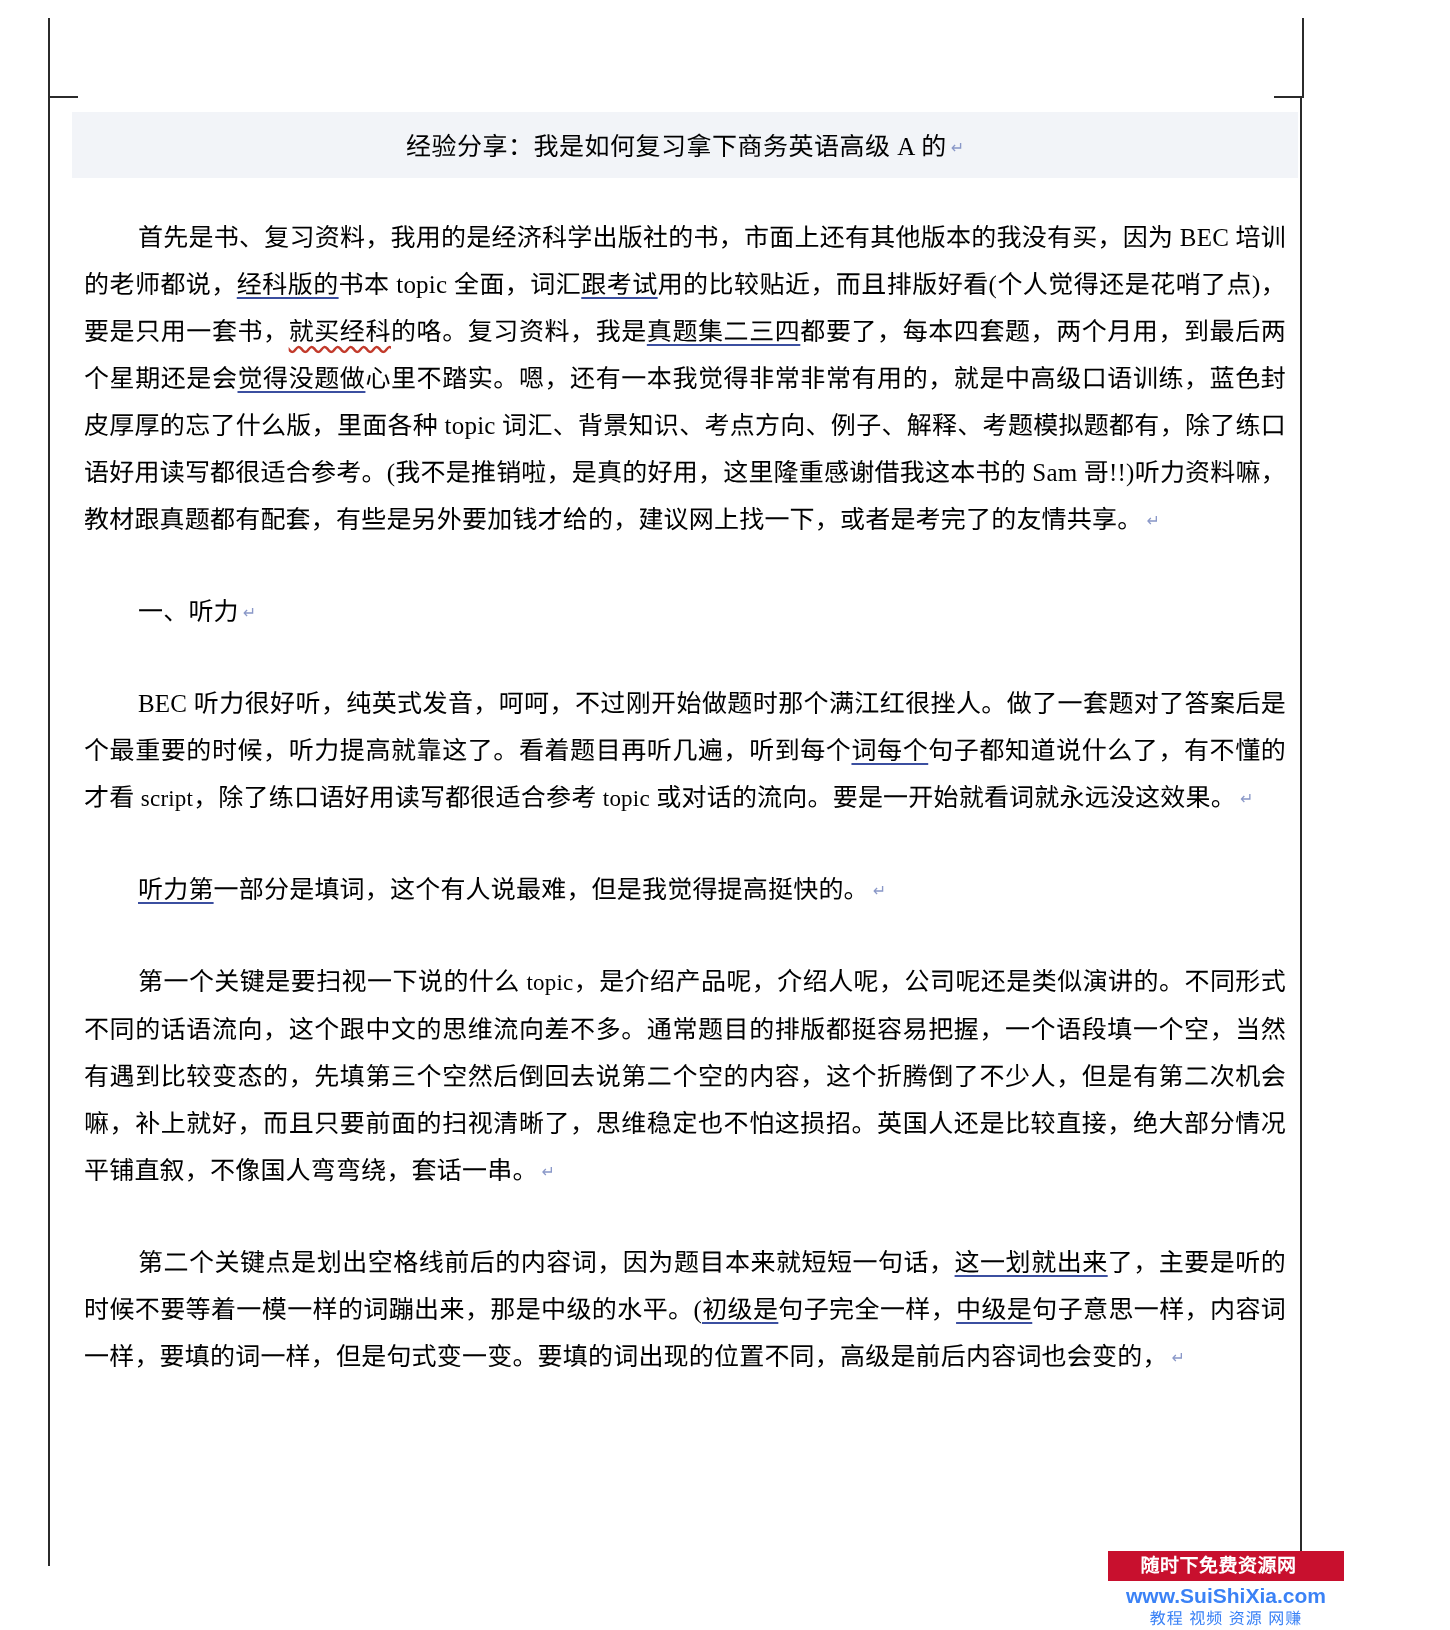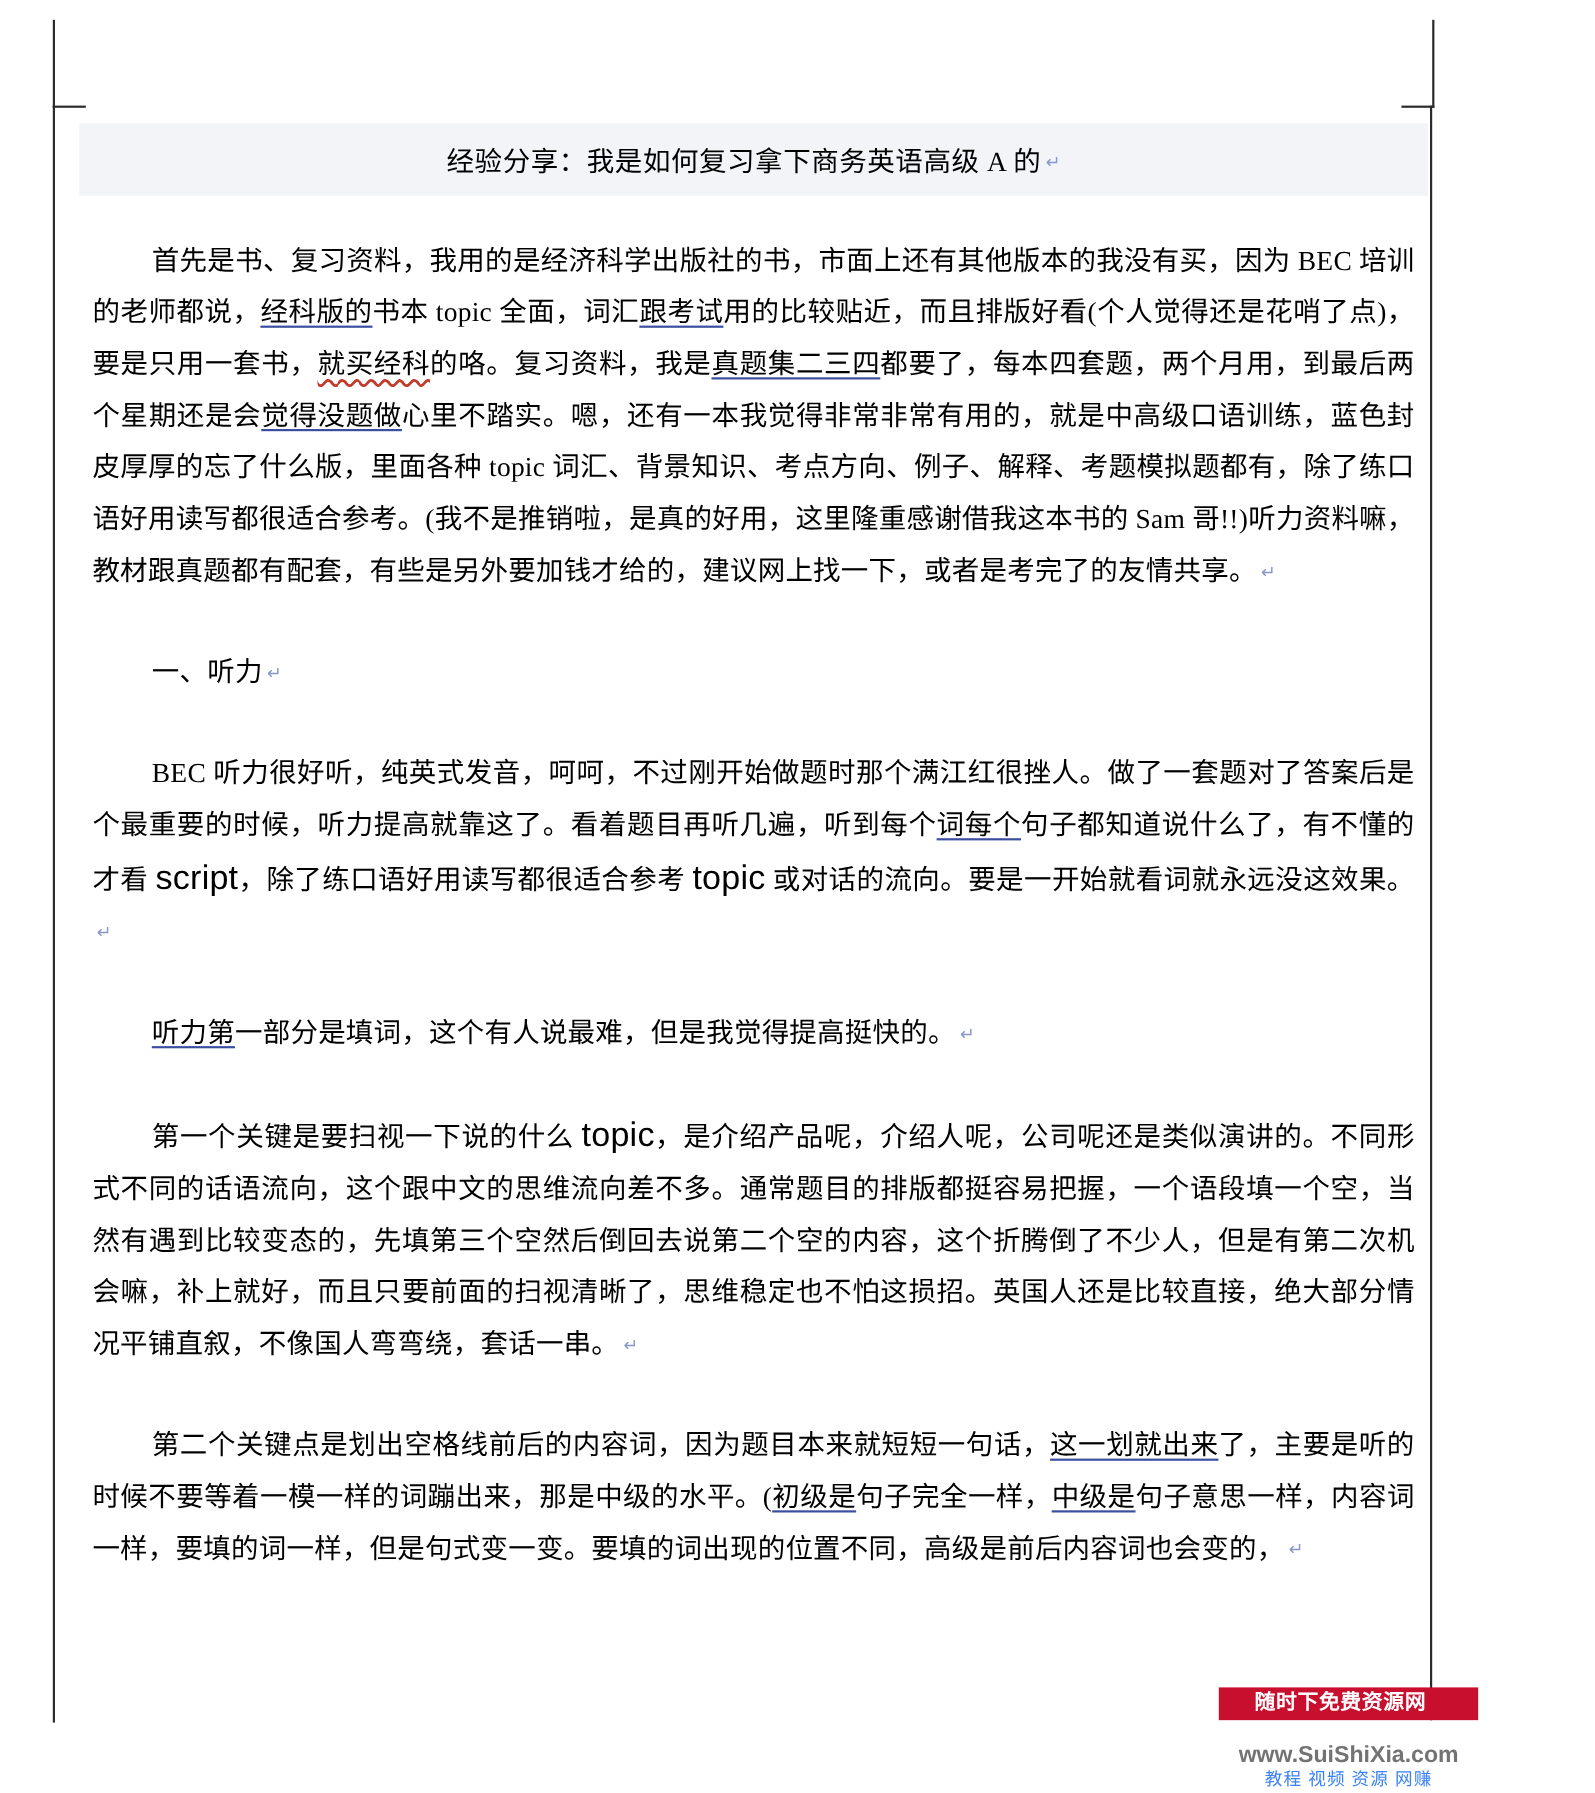--- a/index.html
+++ b/index.html
@@ -78,21 +78,21 @@
     text-align: justify;
     text-justify: inter-ideograph;
     letter-spacing: 0.2px;
   }
   p.indent { text-indent: 54px; }
   p.gap-1 { margin-top: 36px; }
   p.gap-2 { margin-top: 44px; }
 
   .u  { text-decoration: underline; text-decoration-color: #3b4fa0; text-underline-offset: 4px; }
   .uw { text-decoration: underline; text-decoration-color: #c23a2b; text-decoration-style: wavy; text-underline-offset: 5px; }
-  .mono { font-family: Liberation Sans, sans-serif; font-size: 31px; }
+  .mono { font-family: Liberation Serif, serif; font-size: 23px; }
 
   
   .watermark {
     position: absolute;
     right: 0;
     bottom: 0;
     width: 236px;
     text-align: center;
     font-family: "Liberation Sans", sans-serif;
     line-height: 1.15;
@@ -100,24 +100,24 @@
   .wm-row1 {
     background: #c8102e;
     color: #ffffff;
     font-size: 19px;
     font-weight: bold;
     padding: 4px 15px 5px 0;
     letter-spacing: 0.5px;
   }
   .wm-row2 {
     background: #ffffff;
-    color: #737373;
+    color: #3b82f6;
     font-size: 21px;
     font-weight: bold;
-    padding: 20px 0 1px 0;
+    padding: 3px 0 1px 0;
   }
   .wm-row3 {
     background: #ffffff;
     color: #3b82f6;
     font-size: 16px;
     padding: 0 0 2px 0;
     letter-spacing: 1px;
   }
 </style>
 </head>

